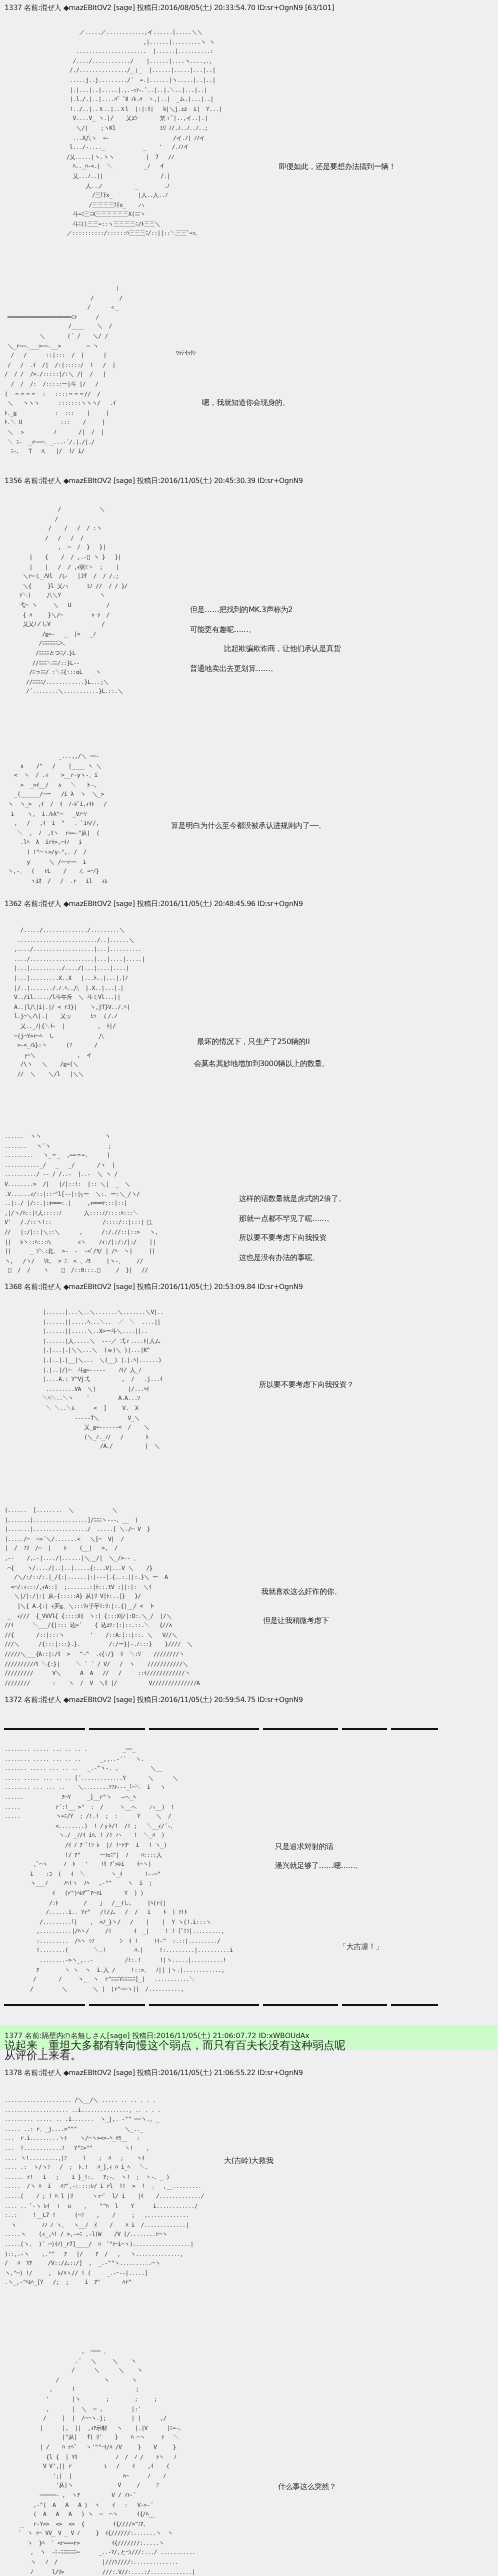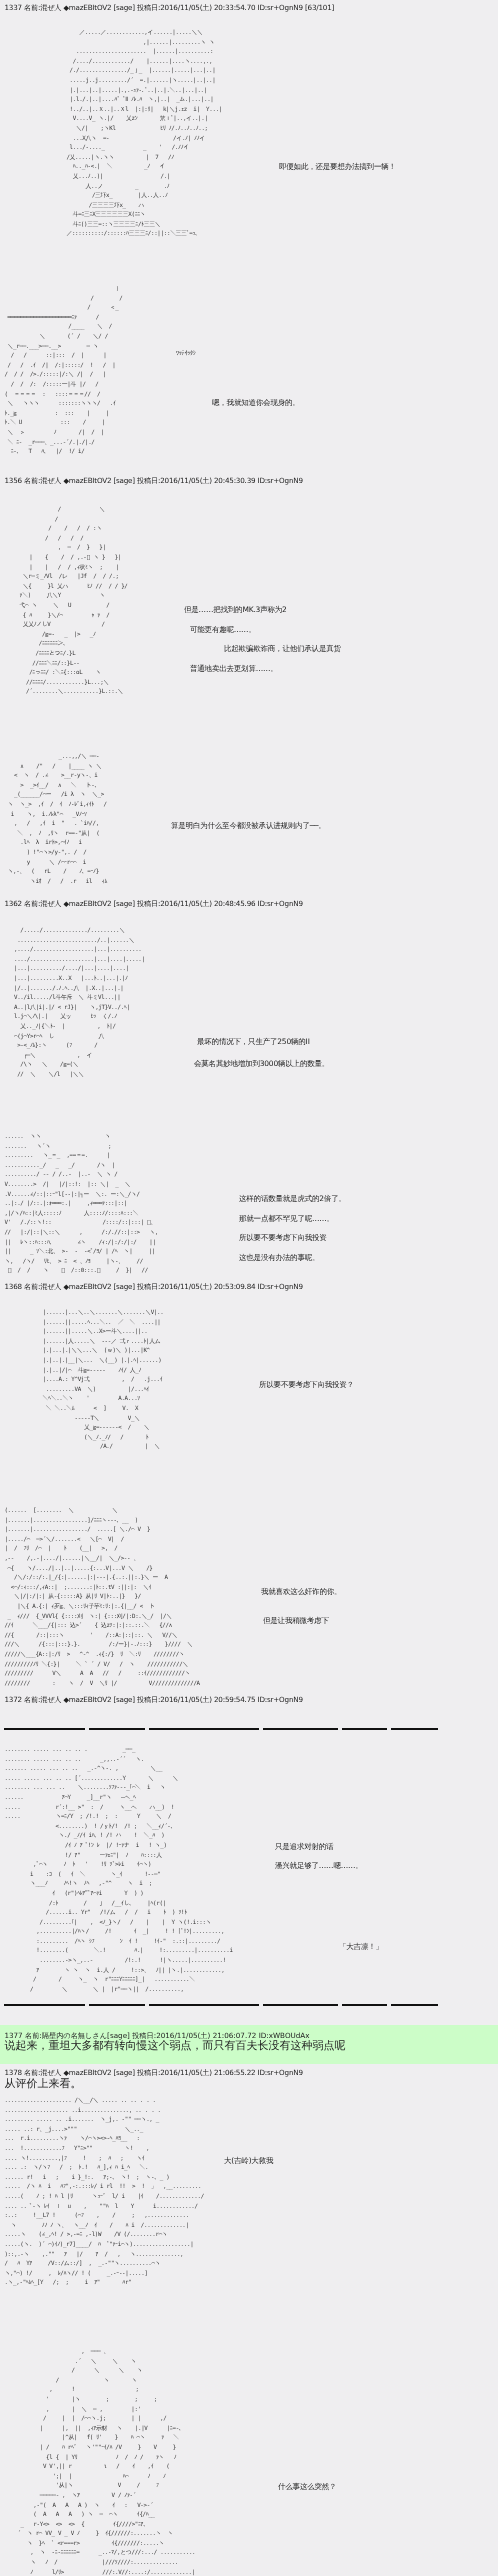--- a/index.html
+++ b/index.html
@@ -30,21 +30,21 @@
   .green {
     position: absolute; left: 0; width: 498px; background: #ccfdc8;
   }
   .green .line {
     position: absolute; left: 4.4px; font-size: 11px; line-height: 9.4px; white-space: nowrap; color: #222;
   }
 </style>
 </head>
 <body>
 
-<div class="hdr" style="top:3.9px;">1337 名前:混ぜ人 ◆mazEBItOV2 [sage] 投稿日:2016/11/05(土) 20:33:54.70 ID:sr+OgnN9 [63/101]</div>
+<div class="hdr" style="top:3.9px;">1337 名前:混ぜ人 ◆mazEBItOV2 [sage] 投稿日:2016/08/05(土) 20:33:54.70 ID:sr+OgnN9 [63/101]</div>
 <pre class="aa" style="left:60px; top:28px;">      ／.....／............,イ......|.....＼＼
                           ,|......|.........ヽ ヽ
      ......................  |......|..........:
     /..../............/    |......|....ヽ....,.,
    /./.............../_ｊ_  |......|.....|...|..|
    .....j..j........./´  =.|......|ヽ.....|..|..|
    |.|...|..|.....|.,.-ｭｧ-.ﾞ..|..|.＼..|...|..|
    |.l./.|..|....ﾊﾞ ﾞⅡ ﾉﾚ.ﾊ  ヽ,|..|  _ム.|...|..|
    !../..|..Ｘ..|..Ｘl  |:|:ﾘ|   k|＼j.ｪz  i|  Y...|
     V....V_ ヽ.|/    乂zﾝ       笊ｉﾞ|..,イ..|.|
@@ -74,21 +74,21 @@
 /  / /  /&gt;./:::::|/:＼ /|  /   |
   /  /  /:  /:::::一|斗 |/   /
 (  ＝＝＝＝  :   ::::＝＝＝//  /
  ＼   ヽヽヽ      :::::::ヽヽヽ/   .ｲ
 ﾄ._≧            :  :::    |     |
 ﾄ.＼ U            :::    /     |
  ＼  ＞         ﾉ       /|  /  |
  ＼ ﾆ-  _r───、_...-´/.|./|./
   ﾆ-、  T   ﾊ、  |/  !/ i/</pre>
 <div class="say" style="left:176px; top:349px; font-size:6px;">ﾜｯﾃｲｯﾀｼ</div>
-<div class="say" style="left:200px; top:399px;padding-left:12px;">嗯，我就知道你会现身的。</div>
+<div class="say" style="left:190px; top:399px;padding-left:12px;">嗯，我就知道你会现身的。</div>
 
 <div class="hdr" style="top:477px;">1356 名前:混ぜ人 ◆mazEBItOV2 [sage] 投稿日:2016/11/05(土) 20:45:30.39 ID:sr+OgnN9</div>
 <pre class="aa" style="left:10px; top:505px;">               /            ＼
               /
             /    /   /  / :ヽ
            /   /   /  /
                ,  ─  /  }   }|
       |    {    /  / ,.-ﾞ ヽ }   }|
       |    |   /  / ,ｨ状ﾐヽ  ;    |
     ＼r─ミ_ﾉVl  /レ   |Jf  /  / /.;
@@ -97,21 +97,21 @@
    弋⌒ ヽ     ＼   U           /
     { ﾊ     }＼/⌒         ｬ ｧ  /
     乂乂ﾉノしV                /
           /≧=-   _  |&gt;   _ﾉ
          /ﾆﾆﾆﾆﾆﾆ＞、
         /ﾆﾆﾆﾆとつﾆ/.}L
        //ﾆﾆﾆ＼ﾆﾆ/::}L--
       /ﾆっﾆﾆ/ :＼ﾆ{:::oL    ヽ
      //ﾆﾆﾆﾆ/............}L...;＼
      /´........＼...........}L.::.＼</pre>
-<div class="say" style="left:184px; top:606px;">但是……把找到的MK.3声称为2</div>
+<div class="say" style="left:190px; top:606px;">但是……把找到的MK.3声称为2</div>
 <div class="say" style="left:190px; top:626px;">可能更有趣呢……。</div>
 <div class="say" style="left:190px; top:645px;padding-left:34px;">比起欺骗欺诈商，让他们承认是真货</div>
 <div class="say" style="left:190px; top:665px;">普通地卖出去更划算……。</div>
 
 <pre class="aa" style="left:4.4px; top:752px;">                 _...,,/＼ ──-
      ∧    /"   /    |____ ヽ ＼
    &lt;  ヽ  / .∠    &gt;__r-yヽ-、i
      &gt;  _&gt;ｲ__/   ∧   ＼   ト-、
    _(______/⌒ー   /i λ  ヽ  ＼_&gt;
  ヽ  ヽ_&gt;  ,ｲ  /  ｲ  ﾉ-ﾚﾞi,ｨｲﾄ   /
@@ -244,24 +244,24 @@
 <div class="say" style="left:339px; top:1943px;">「大吉凛！」</div>
 
 <div class="divider" style="top:2004px;">
   <span class="gap" style="left:81px;"></span>
     <span class="gap" style="left:141px;"></span>
     <span class="gap" style="left:255px;"></span>
     <span class="gap" style="left:334px;"></span>
     <span class="gap" style="left:383px;"></span>
 </div>
 
-<div class="green" style="top:2025px; height:39px;">
+<div class="green" style="top:2025px; height:25px;">
   <div class="line" style="top:6px; font-size:7.2px;">1377 名前:隔壁内の名無しさん[sage] 投稿日:2016/11/05(土) 21:06:07.72 ID:xWBOUdAx</div>
   <div class="line" style="top:15.5px;">说起来，重坦大多都有转向慢这个弱点，而只有百夫长没有这种弱点呢</div>
-  <div class="line" style="top:25.5px;margin-top:28px;">从评价上来看。</div>
+  <div class="line" style="top:25.5px;">从评价上来看。</div>
 </div>
 
 <div class="hdr" style="top:2069px;">1378 名前:混ぜ人 ◆mazEBItOV2 [sage] 投稿日:2016/11/05(土) 21:06:55.22 ID:sr+OgnN9</div>
 <pre class="aa" style="left:4.4px; top:2096px;">..................... /＼__/＼ ..... .. .. . . .
 .................... ..i..............., .. . . .
 ......... ..... .. .i.......  ヽ_j,. -"" ──ヽ., _
 ..... ..: r、_j....&gt;"""               ＼_.._
 ...  r.i.........ヽｧ    ヽ/⌒ヽ&gt;&lt;&gt;-ﾍ_ﾊﾖ__   :
 ...  !............ﾌ   Y"ﾆ&gt;""          ヽ!    ,
 .... ヽ!.........,|ﾌ     !    ;  ﾊ   ;    ヽｲ

